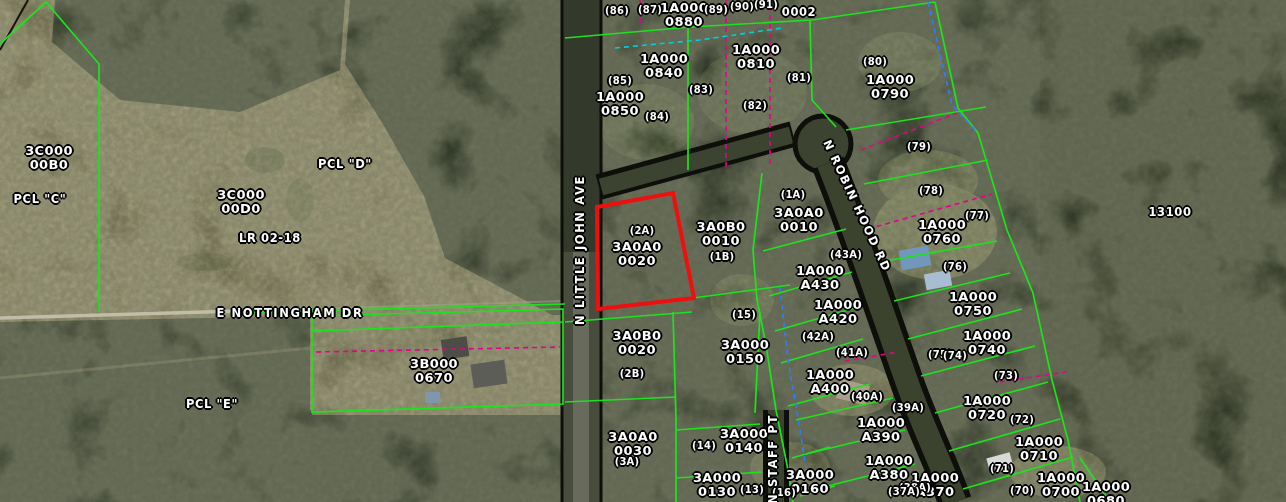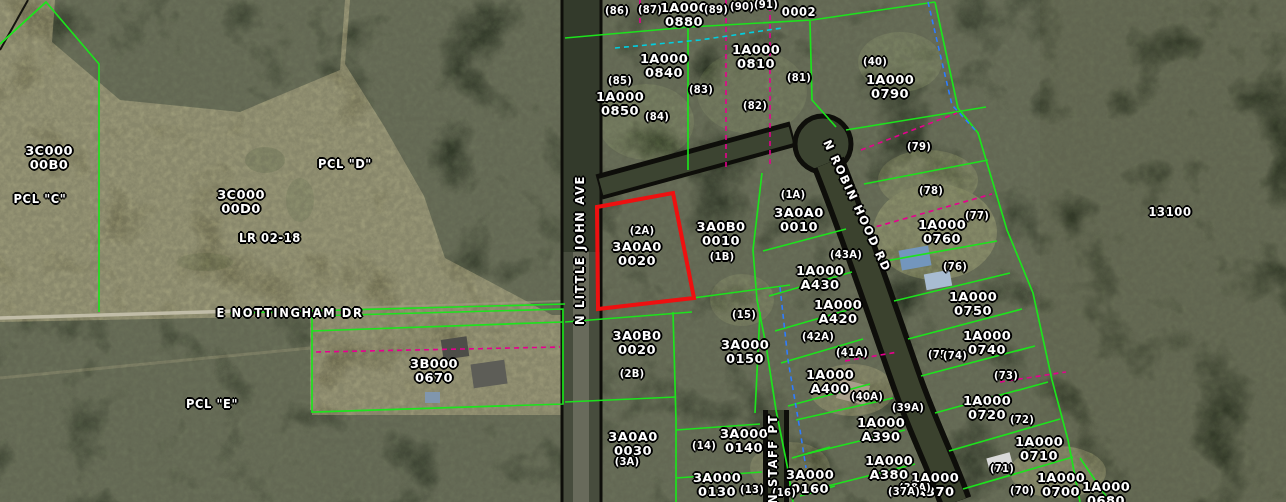--- a/index.html
+++ b/index.html
@@ -240,21 +240,21 @@
       <div class="lbl lot" style="left: 617px; top: 11px;">(86)</div>
       <div class="lbl lot" style="left: 650px; top: 10px;">(87)</div>
       <div class="lbl lot" style="left: 716px; top: 10px;">(89)</div>
       <div class="lbl lot" style="left: 742px; top: 7px;">(90)</div>
       <div class="lbl lot" style="left: 766px; top: 5px;">(91)</div>
       <div class="lbl lot" style="left: 620px; top: 81px;">(85)</div>
       <div class="lbl lot" style="left: 657px; top: 117px;">(84)</div>
       <div class="lbl lot" style="left: 701px; top: 90px;">(83)</div>
       <div class="lbl lot" style="left: 755px; top: 106px;">(82)</div>
       <div class="lbl lot" style="left: 799px; top: 78px;">(81)</div>
-      <div class="lbl lot" style="left: 875px; top: 62px;">(40)</div>
+      <div class="lbl lot" style="left: 875px; top: 62px;">(80)</div>
       <div class="lbl lot" style="left: 919px; top: 147px;">(79)</div>
       <div class="lbl lot" style="left: 931px; top: 191px;">(78)</div>
       <div class="lbl lot" style="left: 977px; top: 216px;">(77)</div>
       <div class="lbl lot" style="left: 955px; top: 267px;">(76)</div>
       <div class="lbl lot" style="left: 940px; top: 317px; margin-top: 38px;">(75)</div>
       <div class="lbl lot" style="left: 955px; top: 356px;">(74)</div>
       <div class="lbl lot" style="left: 1006px; top: 376px;">(73)</div>
       <div class="lbl lot" style="left: 1022px; top: 420px;">(72)</div>
       <div class="lbl lot" style="left: 1002px; top: 469px;">(71)</div>
       <div class="lbl lot" style="left: 1022px; top: 491px;">(70)</div>

